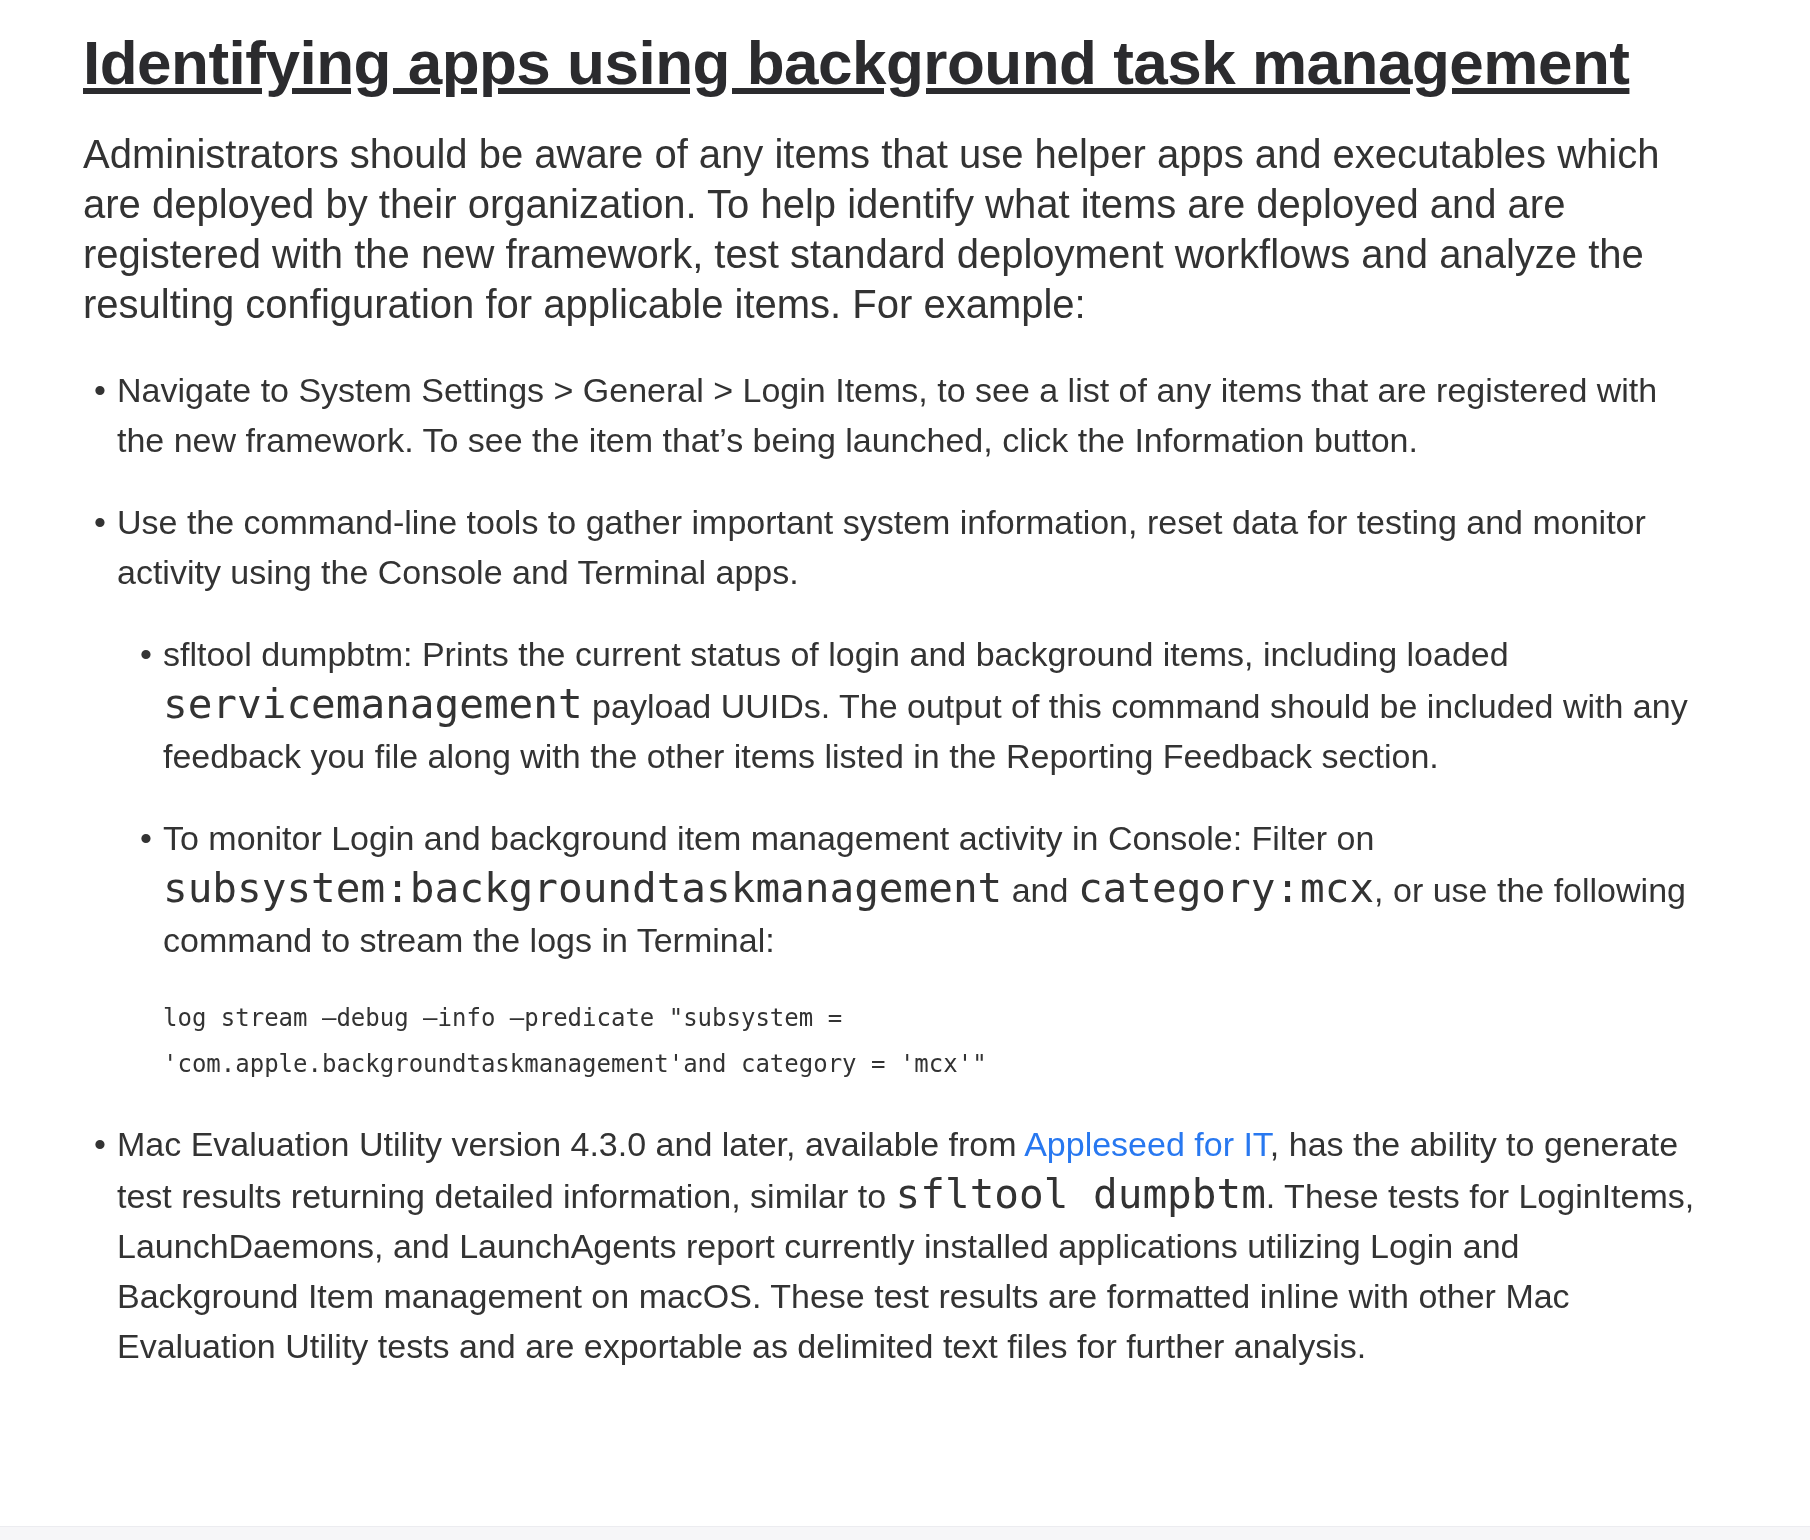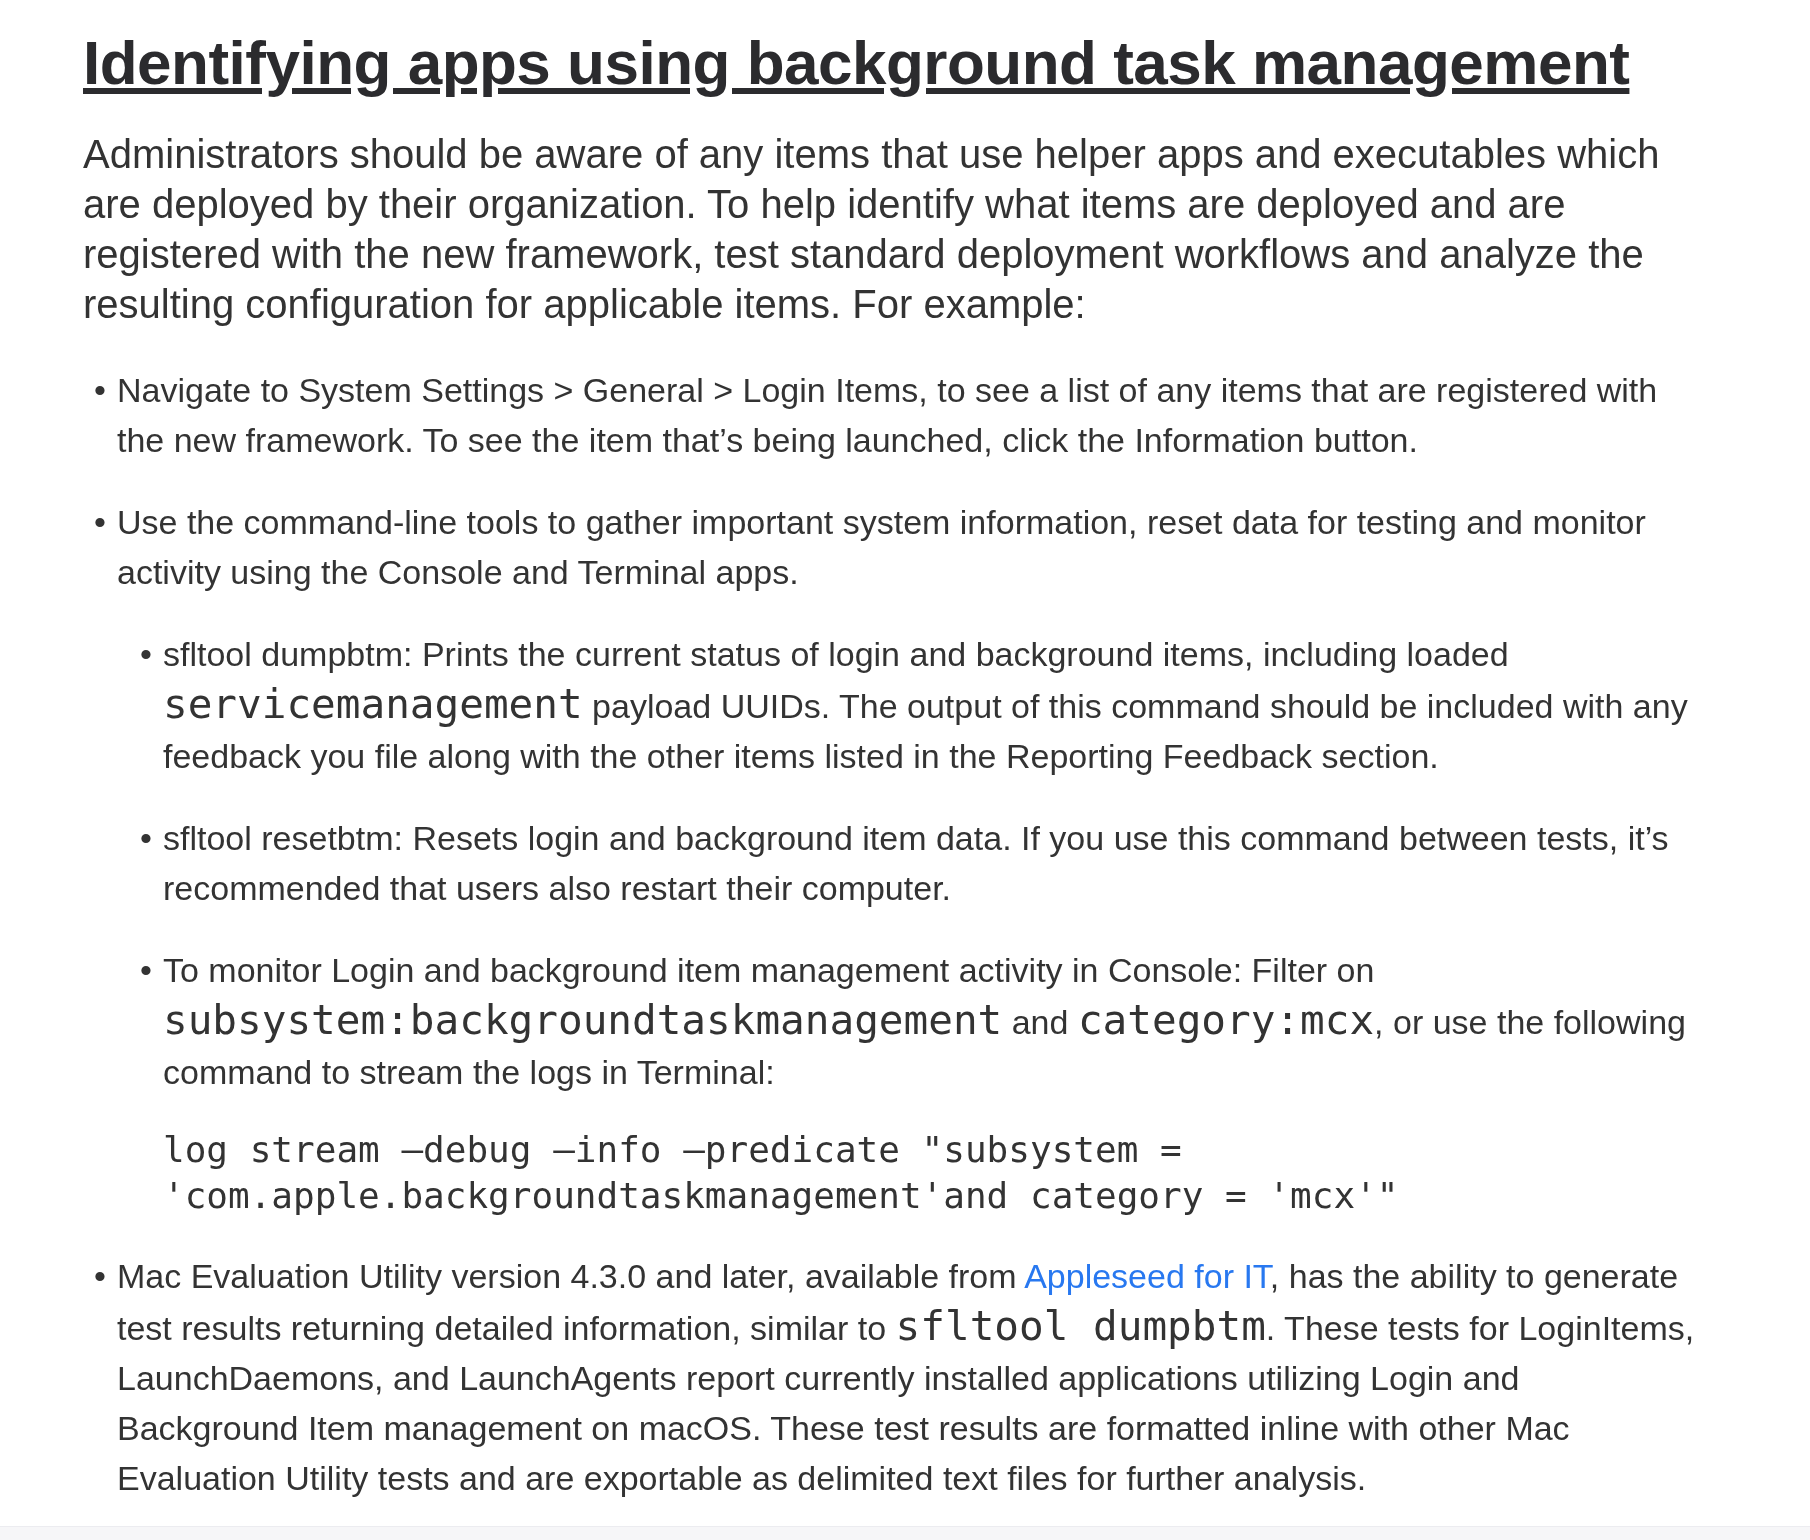--- a/index.html
+++ b/index.html
@@ -72,21 +72,21 @@
     color: #333333;
   }
   .it { }
   code.mono {
     font-family: "DejaVu Sans Mono", monospace;
     font-size: 41px;
   }
   pre.codeblock {
     margin: 30px 0 0 0;
     font-family: "DejaVu Sans Mono", monospace;
-    font-size: 36px;
+    font-size: 24px;
     line-height: 46px;
     white-space: pre-wrap;
     word-break: break-word;
     color: #333333;
   }
   a.doc-link {
     color: #2878f0;
     text-decoration: none;
     cursor: pointer;
   }
@@ -117,23 +117,20 @@
 
     <li>
       <span>Use the command-line tools to gather important system information, reset data for testing and monitor activity using the Console and Terminal apps.</span>
 
       <ul class="nested">
 
         <li>
           <span class="it">sfltool dumpbtm:</span><span> Prints the current status of login and background items, including loaded </span><code class="mono">servicemanagement</code><span> payload UUIDs. The output of this command should be included with any feedback you file along with the other items listed in the Reporting Feedback section.</span>
         </li>
 
-        <li>
-          <span class="it">sfltool resetbtm:</span><span> Resets login and background item data. If you use this command between tests, it’s recommended that users also restart their computer.</span>
-        </li>
 
         <li>
           <span class="it">To monitor Login and background item management activity in Console:</span><span> Filter on </span><code class="mono">subsystem:backgroundtaskmanagement</code><span> and </span><code class="mono">category:mcx</code><span>, or use the following command to stream the logs in Terminal:</span>
 
           <pre class="codeblock"><span class="code-line">log stream —debug —info —predicate "subsystem =</span>
 <span class="code-line">'com.apple.backgroundtaskmanagement'and category = 'mcx'"</span></pre>
         </li>
 
       </ul>
     </li>

